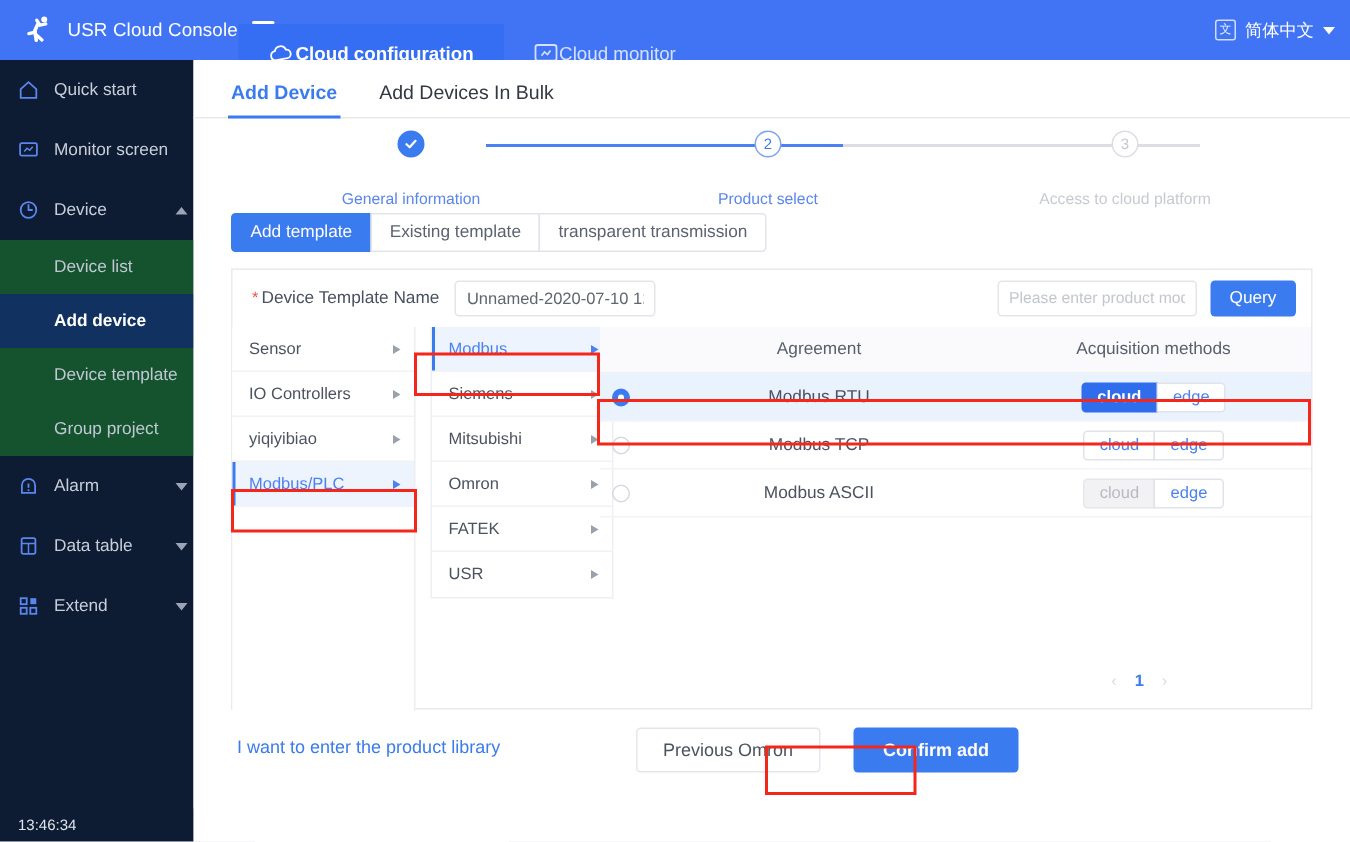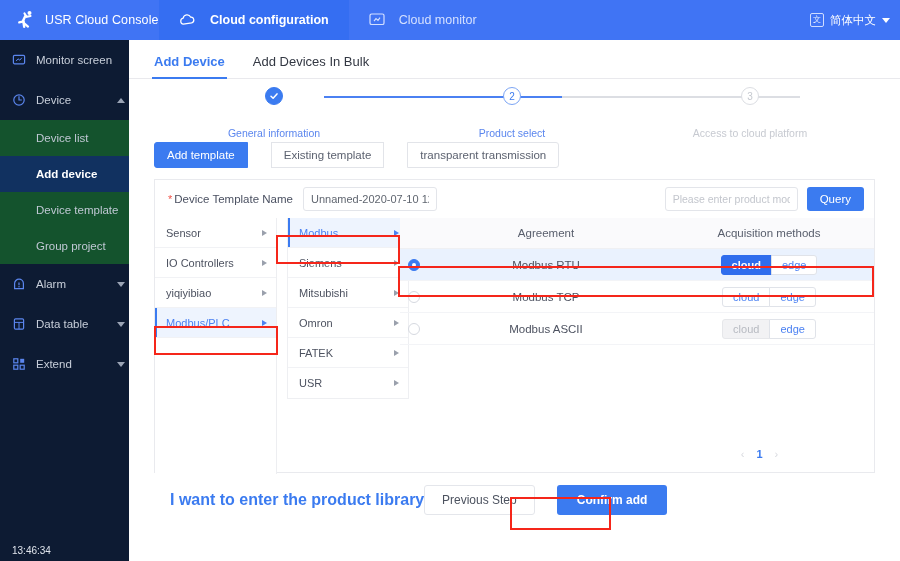--- a/index.html
+++ b/index.html
@@ -19,23 +19,23 @@
   .brand {
     display: flex; align-items: center; gap: 9px;
     padding: 0 14px 0 14px; width: 159px; height: 40px;
   }
   .brand-logo { width: 22px; height: 22px; position: relative; flex: none; }
   .brand-name { color: #ffffff; font-size: 12.5px; white-space: nowrap; letter-spacing: .1px; }
   .hamburger { display: flex; flex-direction: column; justify-content: center; gap: 3px; width: 15px; flex: none; }
   .hamburger i { display: block; height: 1.8px; background: #fff; border-radius: 1px; }
 
   .navtab {
-    display: flex; align-items: center; gap: 14px;
+    display: flex; align-items: center; gap: 1px;
     padding: 0 20px; height: 40px; cursor: pointer;
-    color: #d4e0ff; font-size: 12.5px;
+    color: #d4e0ff; font-size: 12.5px; margin-top: 16px;
   }
   .navtab.active { background: #356ef2; color: #ffffff; font-weight: bold; }
   .navtab svg { display: block; }
 
   .lang {
     position: absolute; right: 10px; top: 0; height: 40px;
     display: flex; align-items: center; gap: 6px; color: #fff; font-size: 11.5px;
   }
   .lang-badge {
     width: 14px; height: 14px; border: 1px solid #cfdcff; border-radius: 2px;
@@ -109,21 +109,21 @@
   .step.todo .circ { background: #fff; color: #c5c8cf; border: 1px solid #dcdee3; }
   .step .slabel { margin-top: 22px; font-size: 10.5px; white-space: nowrap; }
   .step.done .slabel, .step.curr .slabel { color: #5b86ee; }
   .step.todo .slabel { color: #c7cad1; }
   .step-line { position: absolute; top: 9px; height: 2px; z-index: 1; }
   .step-line.blue { background: #4b81f2; }
   .step-line.gray { background: #dcdee3; }
   .chk { display:block; }
 
   
-  .segbar { display: flex; margin: 0 0 0 25px; gap: 24px; }
+  .segbar { display: flex; margin: 0 0 0 25px; }
   .seg {
     height: 26px; padding: 0 12px; border: 1px solid #e2e4e9; margin-left: -1px;
     display: flex; align-items: center; font-size: 11.5px; color: #5c6270;
     background: #fff; cursor: pointer; white-space: nowrap;
   }
   .seg:first-child { margin-left: 0; border-radius: 3px 0 0 3px; }
   .seg:last-child { border-radius: 0 3px 3px 0; }
   .seg.active { background: #3b7bf0; border-color: #3b7bf0; color: #fff; }
 
   
@@ -219,21 +219,21 @@
     display: flex; justify-content: center; align-items: center; gap: 12px;
   }
   .pg-arrow { font-size: 11px; color: #d8dadf; cursor: pointer; user-select: none; }
   .pg-num { font-size: 11px; color: #3b7bf0; font-weight: bold; cursor: pointer; }
 
   
   .footer {
     position: relative; margin: 12px 25px 0 25px; height: 40px;
   }
   .lib-link {
-    position: absolute; left: 16px; top: 6px; font-size: 16px; color: #3b7bf0; cursor: pointer; font-weight: bold;
+    position: absolute; left: 4px; top: 6px; font-size: 12px; color: #3b7bf0; cursor: pointer;
   }
   .btn-row { position: absolute; left: 270px; top: 0; display: flex; align-items: center; }
   .btn-prev {
     height: 30px; padding: 0 17px; border: 1px solid #e4e6eb; background: #fff;
     border-radius: 3px; font-size: 12px; color: #4c525f; cursor: pointer; font-family: inherit;
   }
   .btn-confirm {
     height: 30px; padding: 0 20px; background: #3b7bf0; border: none; border-radius: 3px;
     color: #fff; font-size: 12px; cursor: pointer; font-family: inherit; font-weight: bold;
   }
@@ -287,20 +287,28 @@
 
     <div class="lang">
       <span class="lang-badge">文</span>
       <span>简体中文</span>
       <span class="caret-down"></span>
     </div>
   </div>
 
   <div class="sidebar">
 
+    <div class="side-item">
+      <span class="si-ico">
+        <svg width="14" height="14" viewBox="0 0 14 14">
+          <path d="M7 1.8 L12.2 6.4 L12.2 12.2 L1.8 12.2 L1.8 6.4 Z" fill="none" stroke="#5b86ee" stroke-width="1.2"></path>
+        </svg>
+      </span>
+      <span class="si-label">Quick start</span>
+    </div>
 
     <div class="side-item">
       <span class="si-ico">
         <svg width="14" height="14" viewBox="0 0 14 14">
           <rect x="1.4" y="2.4" width="11.2" height="8.4" rx="1.2" fill="none" stroke="#5b86ee" stroke-width="1.2"></rect>
           <path d="M4.2 8 L6 5.8 L7.8 7.2 L9.8 4.8" fill="none" stroke="#5b86ee" stroke-width="1"></path>
         </svg>
       </span>
       <span class="si-label">Monitor screen</span>
     </div>
@@ -539,21 +547,21 @@
             <span class="pg-arrow">›</span>
           </div>
         </div>
 
       </div>
     </div>
 
     <div class="footer">
       <span class="lib-link">I want to enter the product library</span>
       <div class="btn-row">
-        <button class="btn-prev">Previous Step</button>
+        <button class="btn-prev">Previous Omron</button>
         <span class="confirm-wrap">
           <button class="btn-confirm">Confirm add</button>
         </span>
       </div>
     </div>
 
   </div>
 
   <div class="redbox" style="left:154px;top:326px;width:124px;height:29px;"></div>
   <div class="redbox" style="left:276px;top:235px;width:124px;height:29px;"></div>

